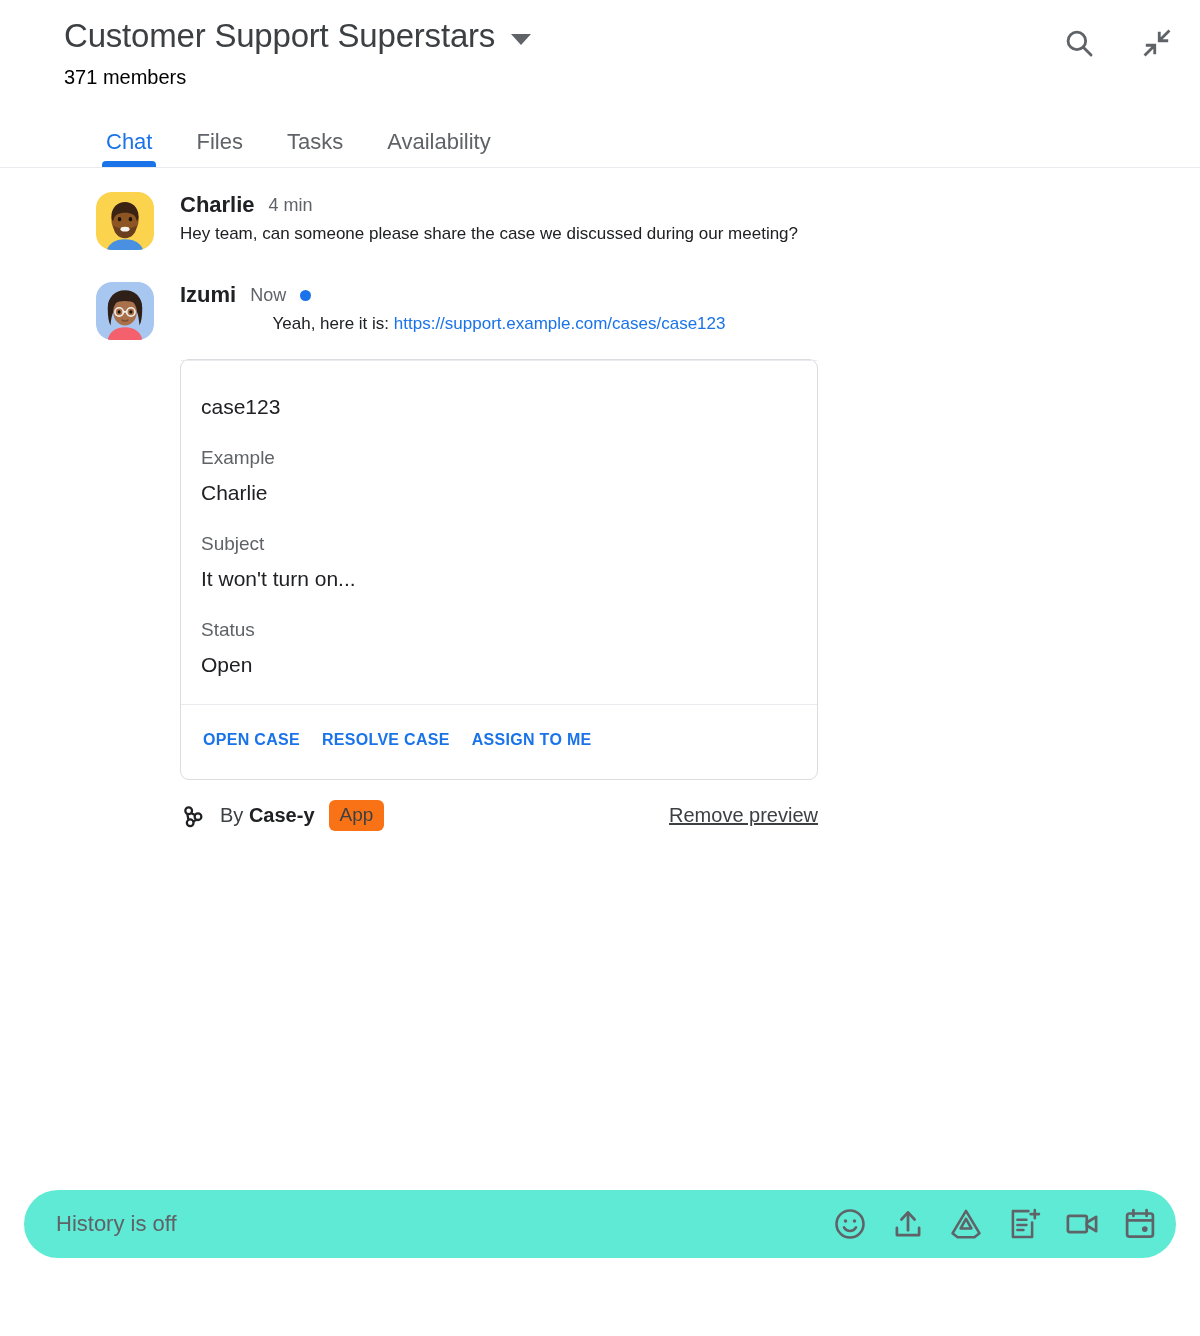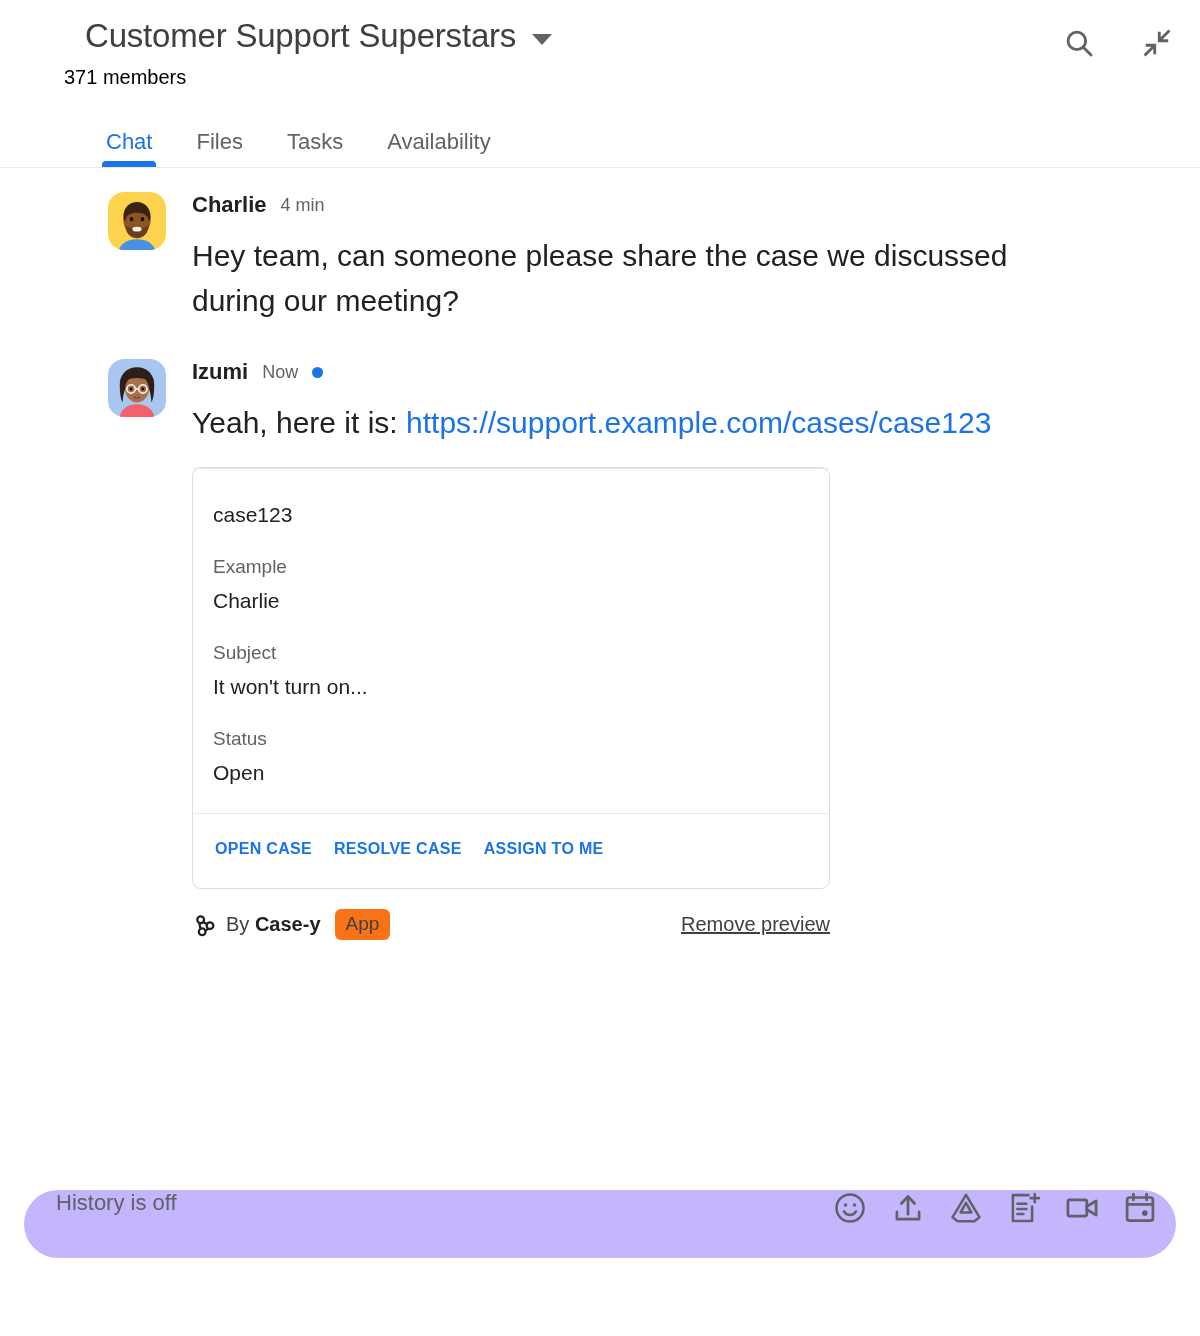--- a/index.html
+++ b/index.html
@@ -6,21 +6,21 @@
   html, body {
     margin: 0; padding: 0;
     width: 1200px; height: 1336px;
     background: #ffffff;
     font-family: "Liberation Sans", sans-serif;
     -webkit-font-smoothing: antialiased;
   }
 
   
   .header { position: relative; padding: 18px 24px 0 64px; }
-  .title-row { display: flex; align-items: center; gap: 16px; margin-left: 21px; }
+  .title-row { display: flex; align-items: center; gap: 16px; }
   .room-title {
     font-size: 33px; color: #3c4043; font-weight: 400;
     letter-spacing: -0.2px; line-height: 1.1;
   }
   .caret { width: 0; height: 0; border-left: 10px solid transparent;
            border-right: 10px solid transparent; border-top: 11px solid #5f6368;
            margin-top: 6px; cursor: pointer; }
   .members { font-size: 20px; color: #000000; margin-top: 12px; }
 
   .header-actions {
@@ -39,36 +39,36 @@
     cursor: pointer; position: relative; line-height: 1;
   }
   .tab.active { color: #1a73e8; }
   .tab.active::after {
     content: ""; position: absolute; left: 18px; right: 18px; bottom: 0;
     height: 6px; background: #1a73e8; border-radius: 4px 4px 0 0;
   }
   .tabs-divider { height: 1px; background: #e8eaed; width: 100%; }
 
   
-  .messages { padding: 22px 24px 0 12px; }
+  .messages { padding: 22px 24px 0 0; }
   .msg { display: flex; gap: 26px; padding: 0 0 0 96px; position: relative; }
   .msg + .msg { margin-top: 34px; }
   .avatar {
     position: absolute; left: 96px; top: 2px;
     width: 58px; height: 58px; border-radius: 16px; overflow: hidden;
     flex: 0 0 58px;
   }
   .msg-body { margin-left: 84px; max-width: 900px; }
   .msg-meta { display: flex; align-items: center; gap: 14px; height: 30px; }
   .author { font-size: 22px; font-weight: bold; color: #202124; }
   .time { font-size: 18px; color: #5f6368; }
   .newdot { width: 11px; height: 11px; border-radius: 50%; background: #1a73e8; display: inline-block; }
   .msg-text {
-    font-size: 30px; color: #202124; line-height: 1.48; margin-top: 14px;
-    max-width: 890px; word-wrap: break-word;
+    font-size: 17px; color: #202124; line-height: 1.48; margin-top: 1px;
+    max-width: 890px; word-wrap: break-word; text-align: center;
   }
   .msg-link { color: #1a73e8; text-decoration: none; cursor: pointer; }
 
   
   .card {
     margin: 22px 0 0 0; width: 638px;
     border: 1px solid #dadce0; border-radius: 9px; background: #fff;
   }
   .card-header { padding: 24px 20px 22px 20px; }
   .card-title { font-size: 21px; color: #202124; line-height: 1.25; }
@@ -84,36 +84,36 @@
     padding: 4px 6px; cursor: pointer; background: none; border: none;
     font-family: "Liberation Sans", sans-serif; white-space: nowrap;
   }
 
   
   .attrib {
     display: flex; align-items: center; width: 638px;
     margin-top: 20px; height: 32px;
   }
   .attrib-icon { width: 26px; height: 26px; flex: 0 0 26px; }
-  .attrib-text { font-size: 20px; color: #3c4043; margin-left: 8px; }
+  .attrib-text { font-size: 20px; color: #3c4043; margin-left: 14px; }
   .attrib-app { font-weight: bold; color: #202124; }
   .app-badge {
     margin-left: 14px; background: #f97316; color: #3c4043;
     font-size: 19px; border-radius: 6px; padding: 4px 11px 5px 11px;
   }
   .remove-preview {
     margin-left: auto; font-size: 20px; color: #3c4043;
     text-decoration: underline; cursor: pointer;
   }
 
   
   .composer-wrap { position: absolute; left: 0; right: 0; bottom: 78px; padding: 0 24px; }
   .composer {
-    display: flex; align-items: flex-start;
-    background: #c4b5fd; border-radius: 34px;
+    display: flex; align-items: center;
+    background: #5eead4; border-radius: 34px;
     height: 68px; padding: 0 14px 0 32px; position: relative;
   }
   .composer-placeholder { font-size: 22px; color: #5f6368; flex: 1; }
   .composer-icons { display: flex; align-items: center; gap: 22px; padding-right: 4px; }
   .cicon { width: 36px; height: 36px; cursor: pointer; display: block; }
   .send-btn {
     position: absolute; right: -62px; width: 40px; height: 40px;
     top: 50%; transform: translateY(-50%); cursor: pointer;
   }
 </style>

